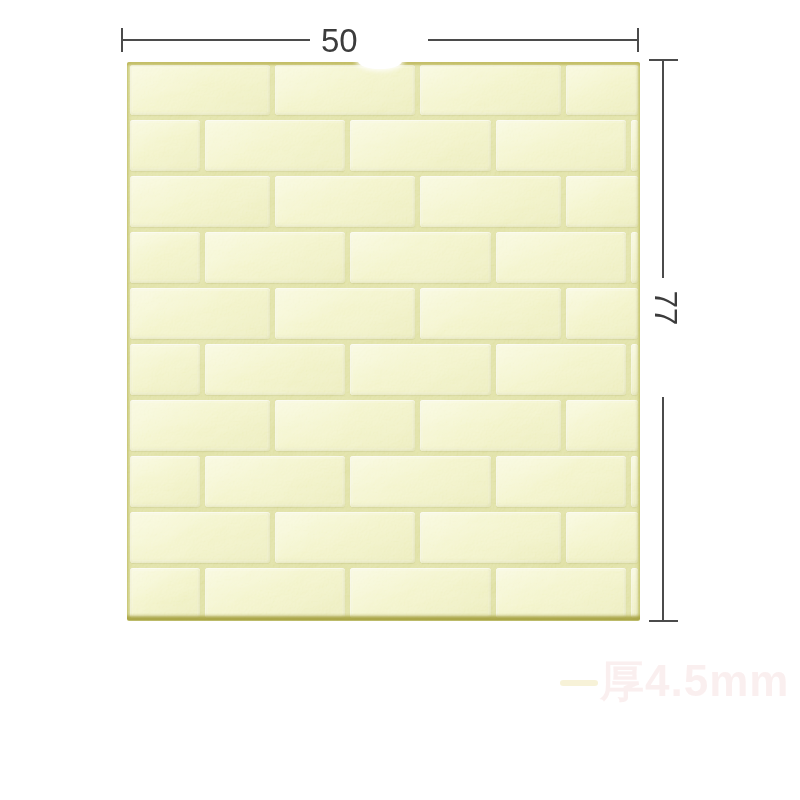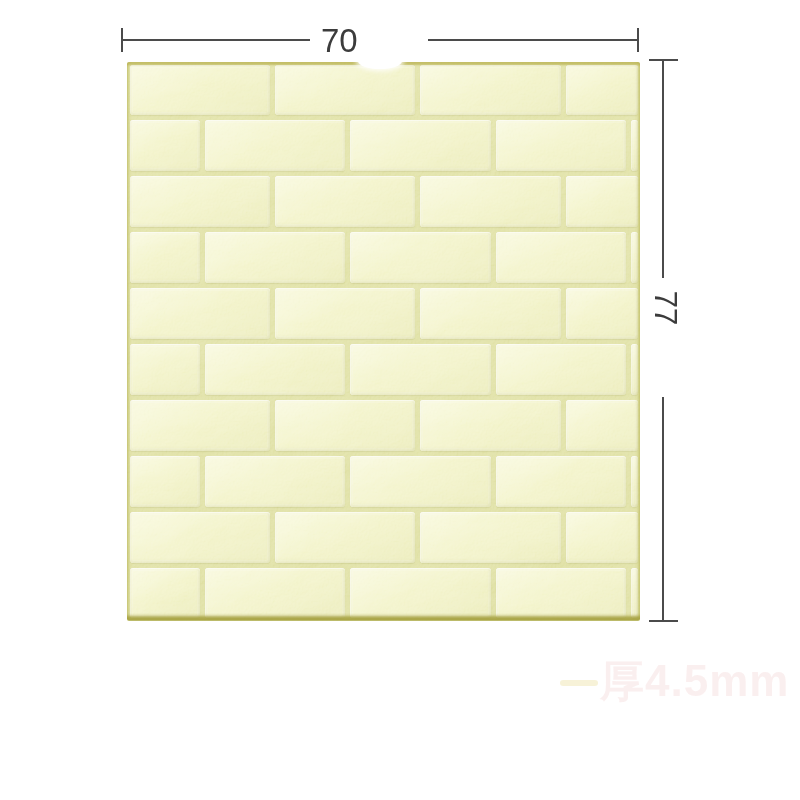--- a/index.html
+++ b/index.html
@@ -84,21 +84,21 @@
   }
 </style>
 </head>
 <body>
 
 <div class="scene">
 
   <div>
     <div class="vtick" style="left:121px; top:28px;"></div>
     <div class="hseg" style="left:122px; top:39px; width:188px;"></div>
-    <div class="dim-label dim-label-top">70</div>
+    <div class="dim-label dim-label-top">50</div>
     <div class="hseg" style="left:428px; top:39px; width:210px;"></div>
     <div class="vtick" style="left:637px; top:28px;"></div>
   </div>
 
   <div>
     <div class="hcap" style="left:649px; top:59px;"></div>
     <div class="vseg" style="left:662px; top:60px; height:218px;"></div>
     <div class="dim-label dim-label-right">77</div>
     <div class="vseg" style="left:662px; top:397px; height:223px;"></div>
     <div class="hcap" style="left:649px; top:620px;"></div>

